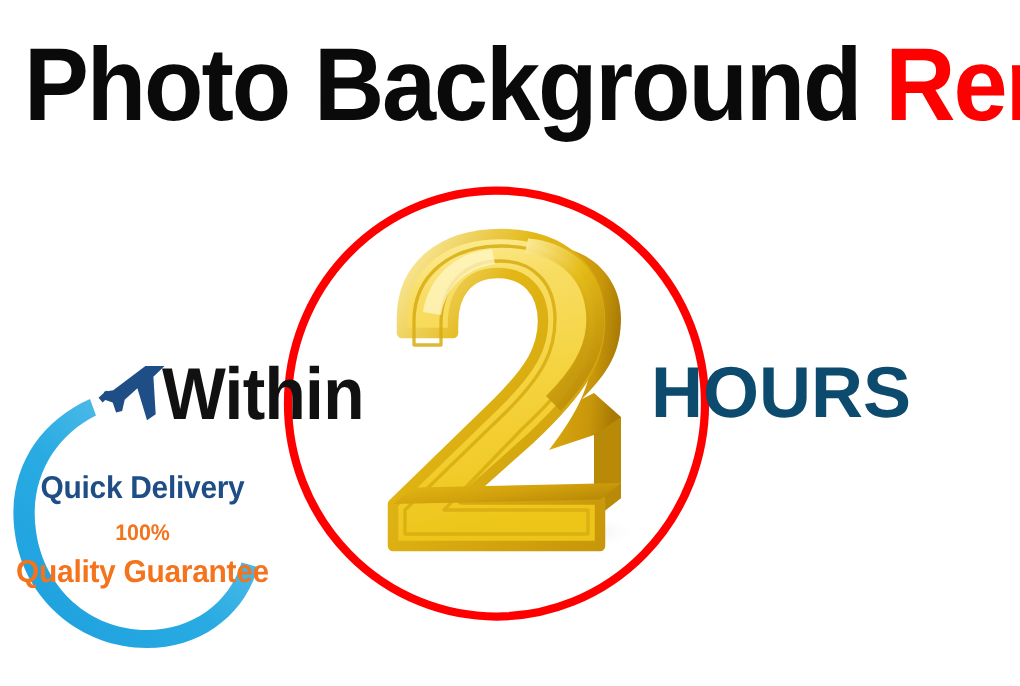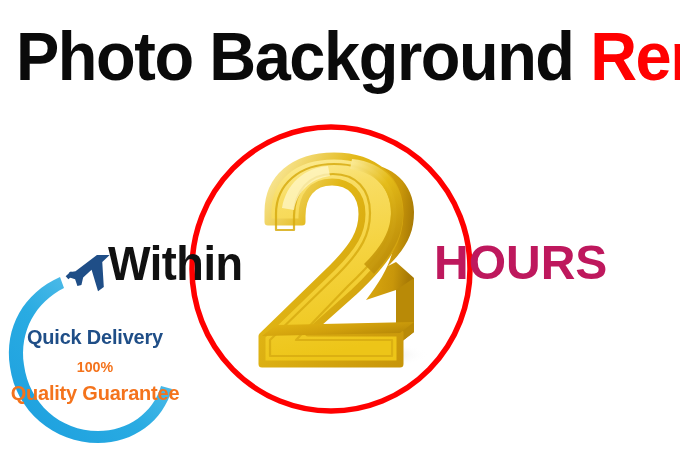--- a/index.html
+++ b/index.html
@@ -73,29 +73,29 @@
   
   .hours {
     position: absolute;
     left: 434px;
     top: 238px;
     font-family: "Liberation Sans", sans-serif;
     font-weight: bold;
     font-size: 48px;
     line-height: 50px;
     letter-spacing: 0px;
-    color: #be185d;
+    color: #0c4a6e;
     white-space: nowrap;
   }
 
   
   .badge {
     position: absolute;
     left: 0px;
-    top: 255px;
+    top: 244px;
     width: 190px;
     height: 200px;
   }
   .badge-svg { position: absolute; left: 0; top: 0; }
   .badge-text {
     position: absolute;
     left: 0;
     top: 0;
     width: 190px;
     height: 200px;

